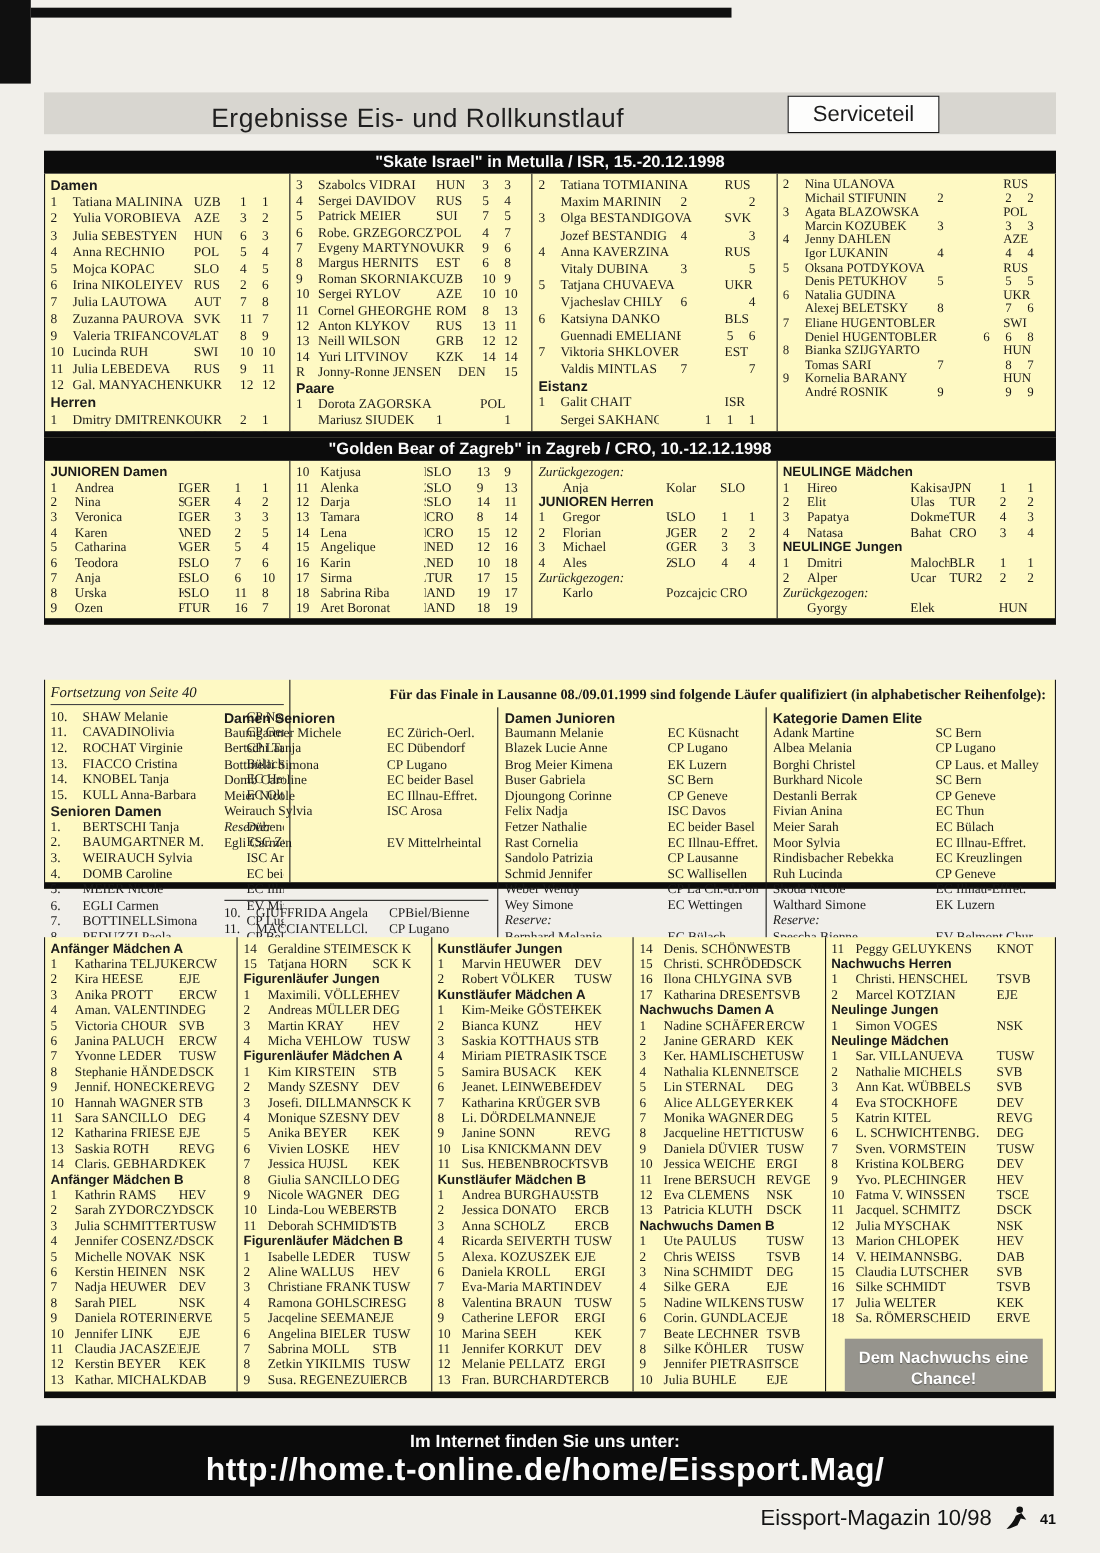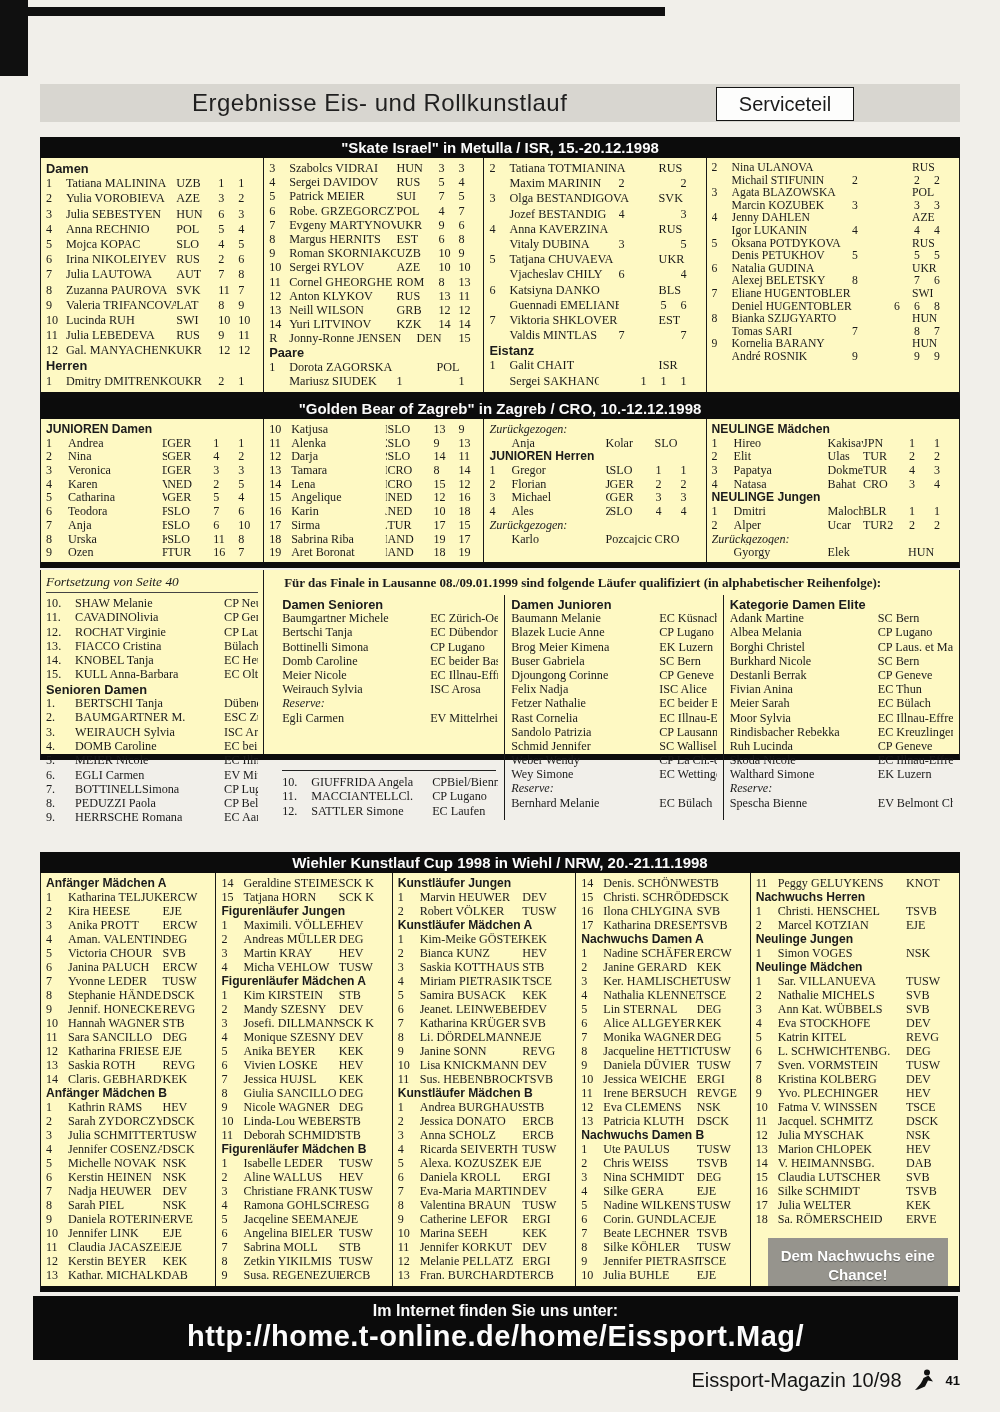--- a/index.html
+++ b/index.html
@@ -3,21 +3,21 @@
 <meta charset="utf-8">
 <style>
   html,body{margin:0;padding:0;background:#777;}
   .page{position:relative;width:1000px;height:1412px;background:#f1efea;
         font-family:"Liberation Serif",serif;color:#1b1b1b;overflow:hidden;}
   
   .top-block{position:absolute;left:0;top:0;width:28px;height:76px;background:#101010;}
   .top-strip{position:absolute;left:28px;top:7px;width:637px;height:9px;background:#101010;}
   
   .header-band{position:absolute;left:40px;top:84px;width:920px;height:38px;
-               background:#d8d6d0;display:flex;align-items:center;}
+               background:#d8d6d0;display:flex;align-items:flex-end;}
   .header-title{font-family:"Liberation Sans",sans-serif;font-size:24px;color:#1f1f1f;
                 padding-left:152px;letter-spacing:.5px;}
   .service-box{position:absolute;left:716px;top:87px;width:136px;height:32px;background:#fdfdfc;
                border:1.5px solid #151515;display:flex;align-items:center;justify-content:center;
                font-family:"Liberation Sans",sans-serif;font-size:20px;color:#1a1a1a;}
   
   .sec{position:absolute;left:40px;width:920px;box-sizing:border-box;}
   .banner{background:#0c0c0c;color:#fbfbfb;font-family:"Liberation Sans",sans-serif;
           font-weight:bold;font-size:15px;height:21px;line-height:21px;text-align:center;}
   .banner .it{font-style:italic;margin-right:5px;}
@@ -38,24 +38,24 @@
   .sec-skate .cD .ln{height:12.6px;font-size:11.7px;}
   .sec-skate .c0{width:18px;} .sec-skate .c1{flex:1 1 auto;min-width:0;}
   .sec-skate .c2{width:40px;} .sec-skate .c3,.sec-skate .c4,.sec-skate .c5{width:18px;}
   
   .sec-zagreb{top:398px;} .sec-zagreb .box{height:149px;}
   .sec-zagreb .col{width:24.2%;} .sec-zagreb .cB{width:24%;} .sec-zagreb .cD{width:27.6%;}
   .sec-zagreb .ln{height:13.7px;font-size:12.1px;}
   .sec-zagreb .c0{width:20px;} .sec-zagreb .c1{width:92px;} .sec-zagreb .c2{flex:1 1 auto;min-width:0;}
   .sec-zagreb .c3{width:44px;} .sec-zagreb .c4{width:23px;} .sec-zagreb .c5{width:18px;}
   
-  .sec-quali{top:570px;} .sec-quali .box{height:190px;}
+  .sec-quali{top:570px;} .sec-quali .box{height:190px;margin-top:48px;}
   .q-left{box-sizing:border-box;width:24.2%;padding:4px 5px;}
   .q-right{box-sizing:border-box;width:75.8%;border-left:1.5px solid #1a1a1a;padding:3px 0 0 12px;
-           display:flex;flex-direction:column;}
+           display:flex;flex-direction:column;align-items:flex-end;}
   .q-left .ln{height:14.3px;}
   .q-left .ln-i{font-size:13.4px;border-bottom:1px solid #444;margin-bottom:3px;height:18px;}
   .q-left .c0{width:27px;} .q-left .c1{width:147px;} .q-left .c2{flex:1 1 auto;min-width:0;}
   .finale-head{font-weight:bold;font-size:13px;padding:2px 8px 4px 8px;white-space:nowrap;}
   .finale-cols{display:flex;flex:1;}
   .fcol{box-sizing:border-box;padding:2px 6px;overflow:hidden;}
   .fcol+.fcol{border-left:1.5px solid #1a1a1a;}
   .f0{width:33.4%;} .f1{width:32%;} .f2{width:34.6%;}
   .fcol .ln{height:14.2px;}
   .fcol .ln-sp{height:14.2px;}
@@ -926,21 +926,21 @@
               <div class="ln ln-r n2">
                 <span class="c c0">Buser Gabriela</span>
                 <span class="c c1">SC Bern</span>
               </div>
               <div class="ln ln-r n2">
                 <span class="c c0">Djoungong Corinne</span>
                 <span class="c c1">CP Geneve</span>
               </div>
               <div class="ln ln-r n2">
                 <span class="c c0">Felix Nadja</span>
-                <span class="c c1">ISC Alice</span>
+                <span class="c c1">ISC Davos</span>
               </div>
               <div class="ln ln-r n2">
                 <span class="c c0">Fetzer Nathalie</span>
                 <span class="c c1">EC beider Basel</span>
               </div>
               <div class="ln ln-r n2">
                 <span class="c c0">Rast Cornelia</span>
                 <span class="c c1">EC Illnau-Effret.</span>
               </div>
               <div class="ln ln-r n2">
@@ -1020,21 +1020,20 @@
                 <span class="c c0">Spescha Bienne</span>
                 <span class="c c1">EV Belmont Chur</span>
               </div>
             </div>
         </div>
       </div>
     </div>
   </div>
 
   <div class="sec sec-wiehler">
-    <div class="banner">Wiehler Kunstlauf Cup 1998 in Wiehl / NRW, 20.-21.11.1998</div>
     <div class="box">
       <div class="col cA">
           <div class="ln ln-h">Anfänger Mädchen A</div>
           <div class="ln ln-r n3">
             <span class="c c0">1</span>
             <span class="c c1">Katharina TELJUK</span>
             <span class="c c2">ERCW</span>
           </div>
           <div class="ln ln-r n3">
             <span class="c c0">2</span>

